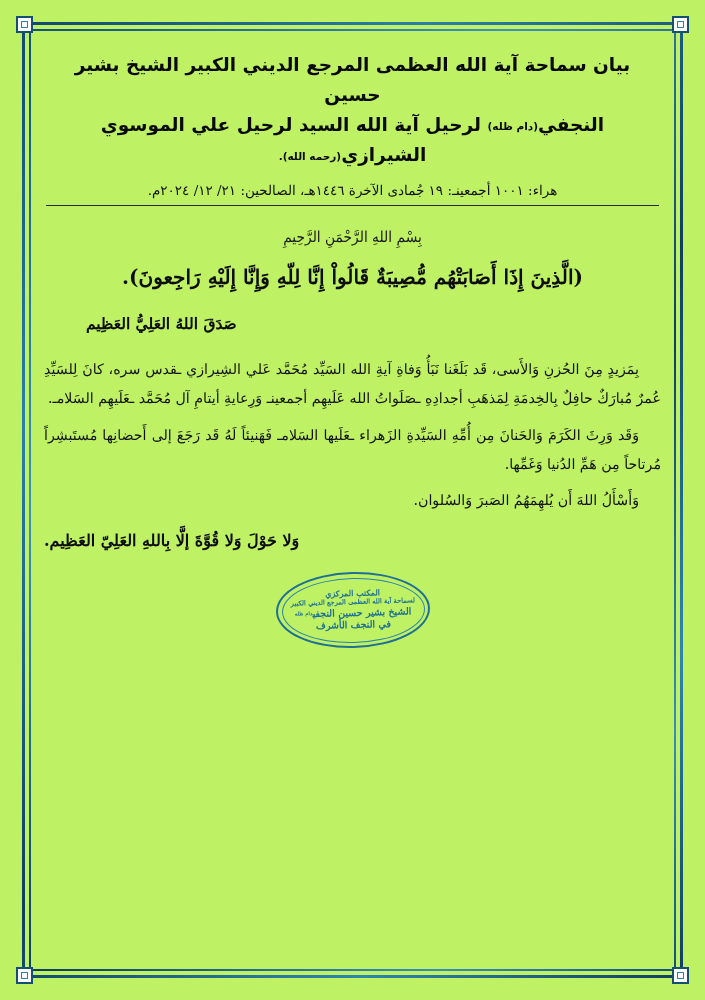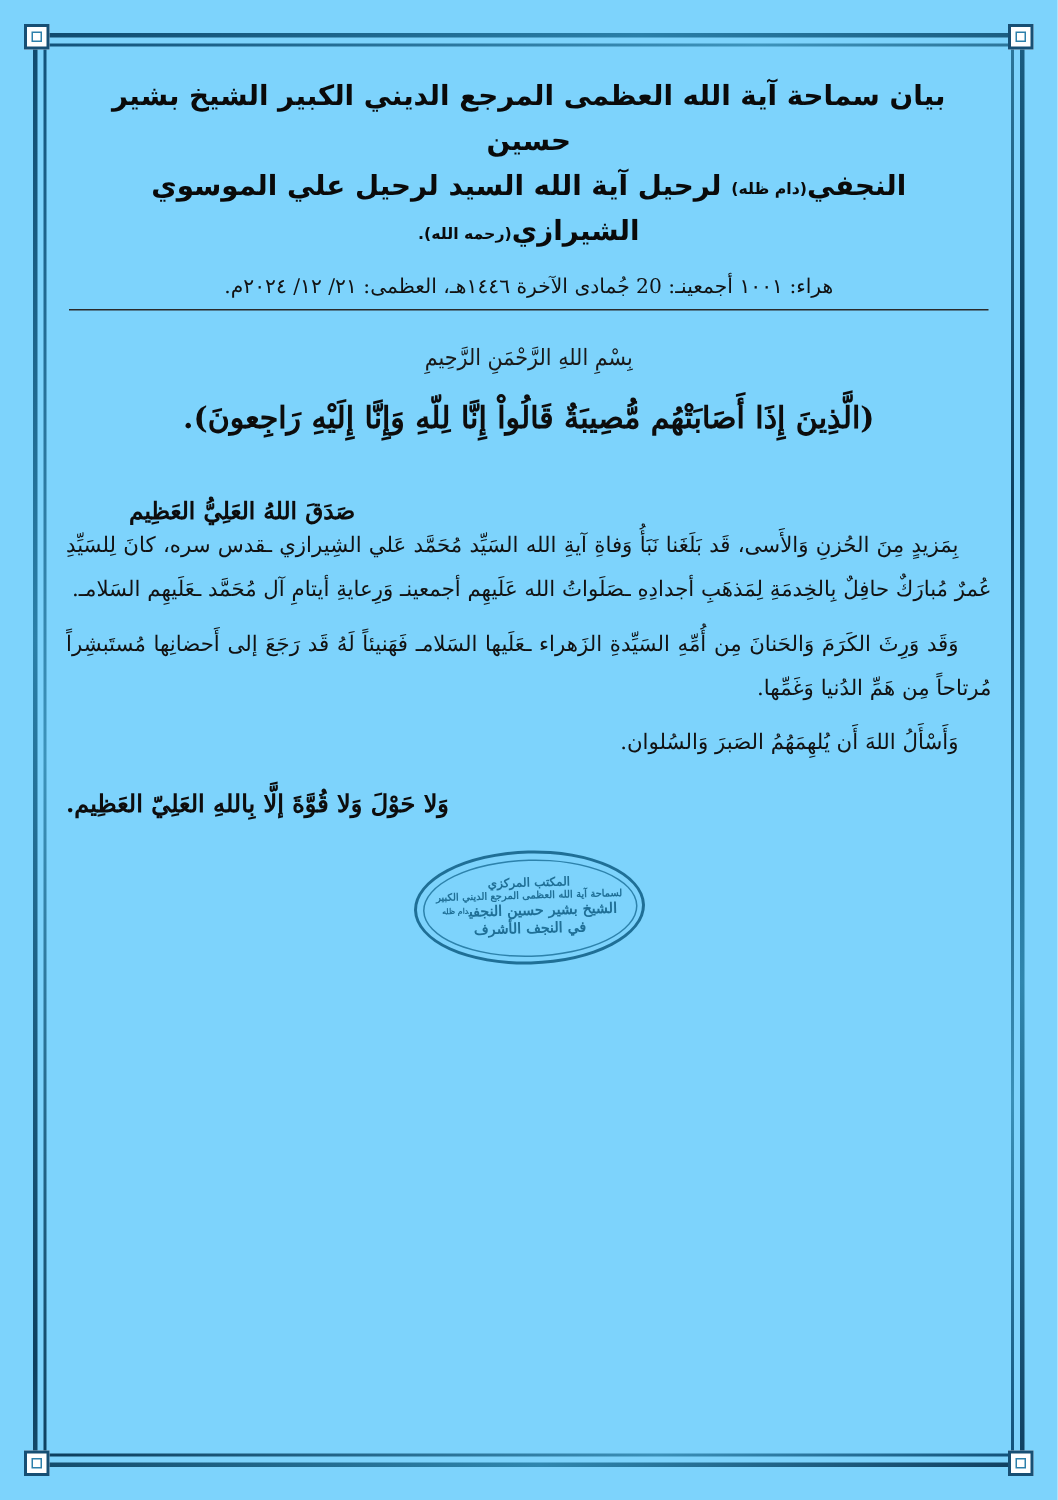--- a/index.html
+++ b/index.html
@@ -12,21 +12,21 @@
     height: 1000px;
     background: #ffffff;
     font-family: "DejaVu Sans", sans-serif;
     overflow: hidden;
     position: relative;
   }
 
   .page {
     position: absolute;
     inset: 0;
-    background: #7dd3fc;
+    background: #bef264;
   }
 
   
   .border-outer {
     position: absolute;
     left: 22px;
     top: 22px;
     right: 22px;
     bottom: 22px;
     border: 3px solid #1d5f86;
@@ -119,30 +119,31 @@
     margin-top: 14px;
     text-align: center;
     font-family: "DejaVu Serif", serif;
     font-size: 20px;
     font-weight: bold;
     color: #0d0d0d;
     line-height: 1.7;
   }
 
   .sadaqa {
-    margin-top: 36px;
+    margin-top: 20px;
     text-align: left;
     font-family: "DejaVu Serif", serif;
     font-size: 15.5px;
     font-weight: bold;
     color: #0d0d0d;
     padding-left: 42px;
   }
 
   .body {
+    margin-top: 22px;
     text-align: justify;
     text-align-last: right;
     direction: rtl;
     font-family: "DejaVu Serif", serif;
     font-size: 14.2px;
     line-height: 2.05;
     color: #121212;
   }
   .para {
     margin: 0 0 7px 0;
@@ -238,22 +239,22 @@
 
     <div class="headline">
       <div>بيان سماحة آية الله العظمى المرجع الديني الكبير الشيخ بشير حسين</div>
       <div><span>النجفي</span><span class="sup">(دام ظله)</span><span> لرحيل آية الله السيد لرحيل علي الموسوي الشيرازي</span><span class="sup">(رحمه الله).</span></div>
     </div>
 
     <div class="meta-line">
       <span>هراء:</span>
       <span>١٠٠١</span>
       <span>أجمعينـ:</span>
-      <span>20 جُمادى الآخرة ١٤٤٦هـ،</span>
-      <span>العظمى:</span>
+      <span>١٩ جُمادى الآخرة ١٤٤٦هـ،</span>
+      <span>الصالحين:</span>
       <span>٢١/ ١٢/ ٢٠٢٤م.</span>
     </div>
 
     <div class="rule"></div>
 
     <div class="basmala">بِسْمِ اللهِ الرَّحْمَنِ الرَّحِيمِ</div>
 
     <div class="verse">(الَّذِينَ إِذَا أَصَابَتْهُم مُّصِيبَةٌ قَالُواْ إِنَّا لِلّهِ وَإِنَّا إِلَيْهِ رَاجِعونَ).</div>
 
     <div class="sadaqa">صَدَقَ اللهُ العَلِيُّ العَظِيم</div>

